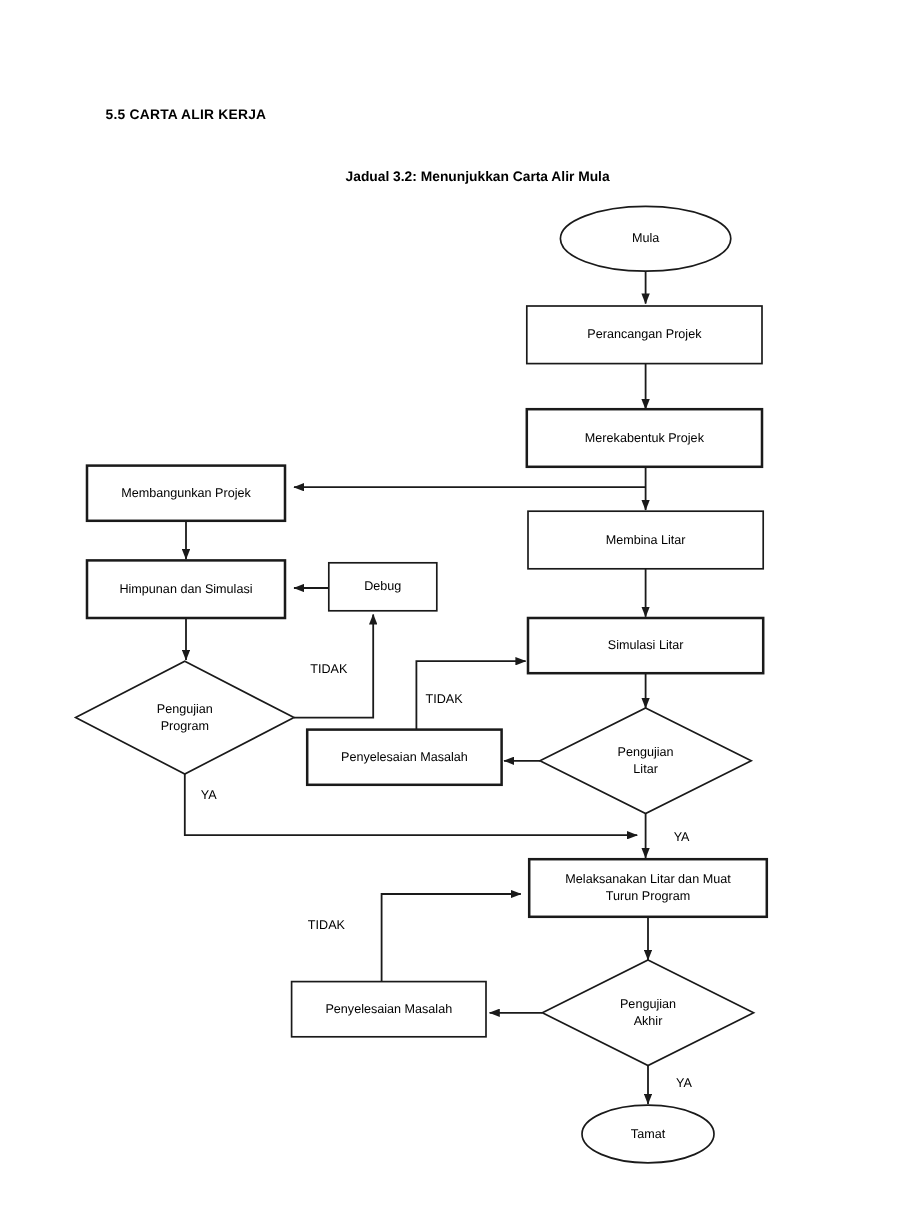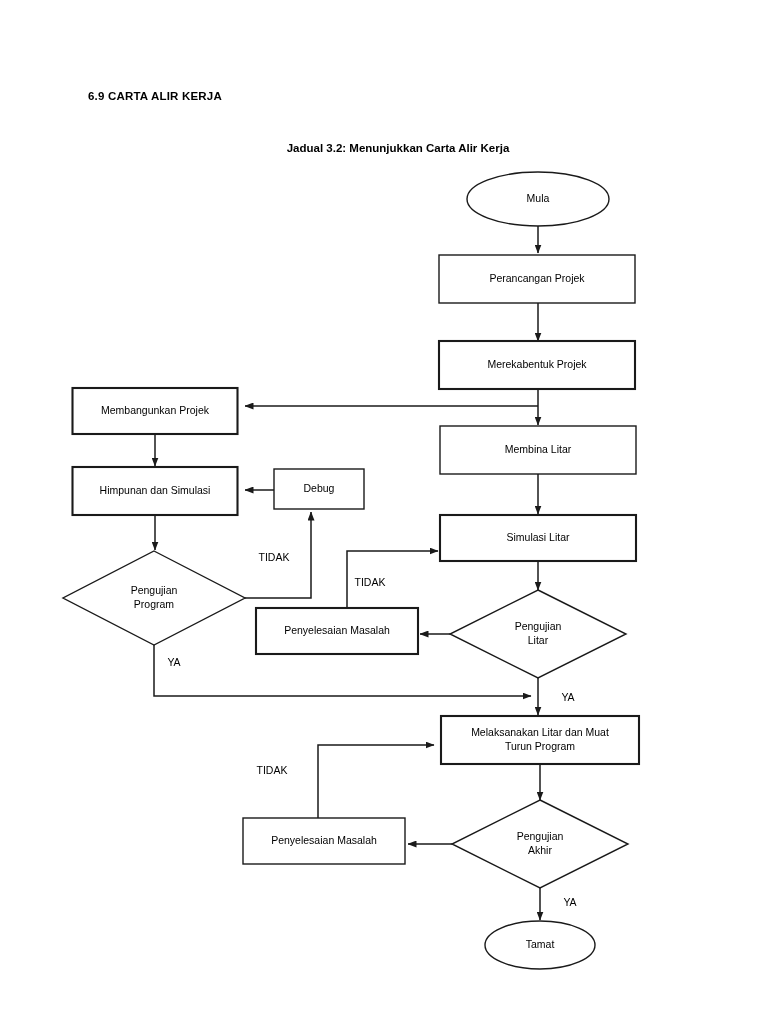--- a/index.html
+++ b/index.html
@@ -73,23 +73,23 @@
     fill: #000000;
     text-anchor: middle;
     dominant-baseline: middle;
   }
 </style>
 </head>
 <body>
 
 <div id="page">
 
-  <div class="section-heading">6.9 CARTA ALIR KERJA</div>
+  <div class="section-heading">5.5 CARTA ALIR KERJA</div>
 
-  <div class="figure-caption">Jadual 3.2: Menunjukkan Carta Alir Kerja</div>
+  <div class="figure-caption">Jadual 3.2: Menunjukkan Carta Alir Mula</div>
 
   <svg id="flow-svg" width="768" height="1024">
     <defs>
       <marker id="arrowhead" markerWidth="9" markerHeight="7" refX="8.5" refY="3.5" orient="auto" markerUnits="userSpaceOnUse">
         <polygon points="0 0, 9 3.5, 0 7" fill="#1a1a1a"></polygon>
       </marker>
     </defs>
     <g id="edge-layer">
         <path d="M 538 226 L 538 253" class="edge-line" marker-end="url(#arrowhead)"></path>
         <path d="M 538 303 L 538 341" class="edge-line" marker-end="url(#arrowhead)"></path>

